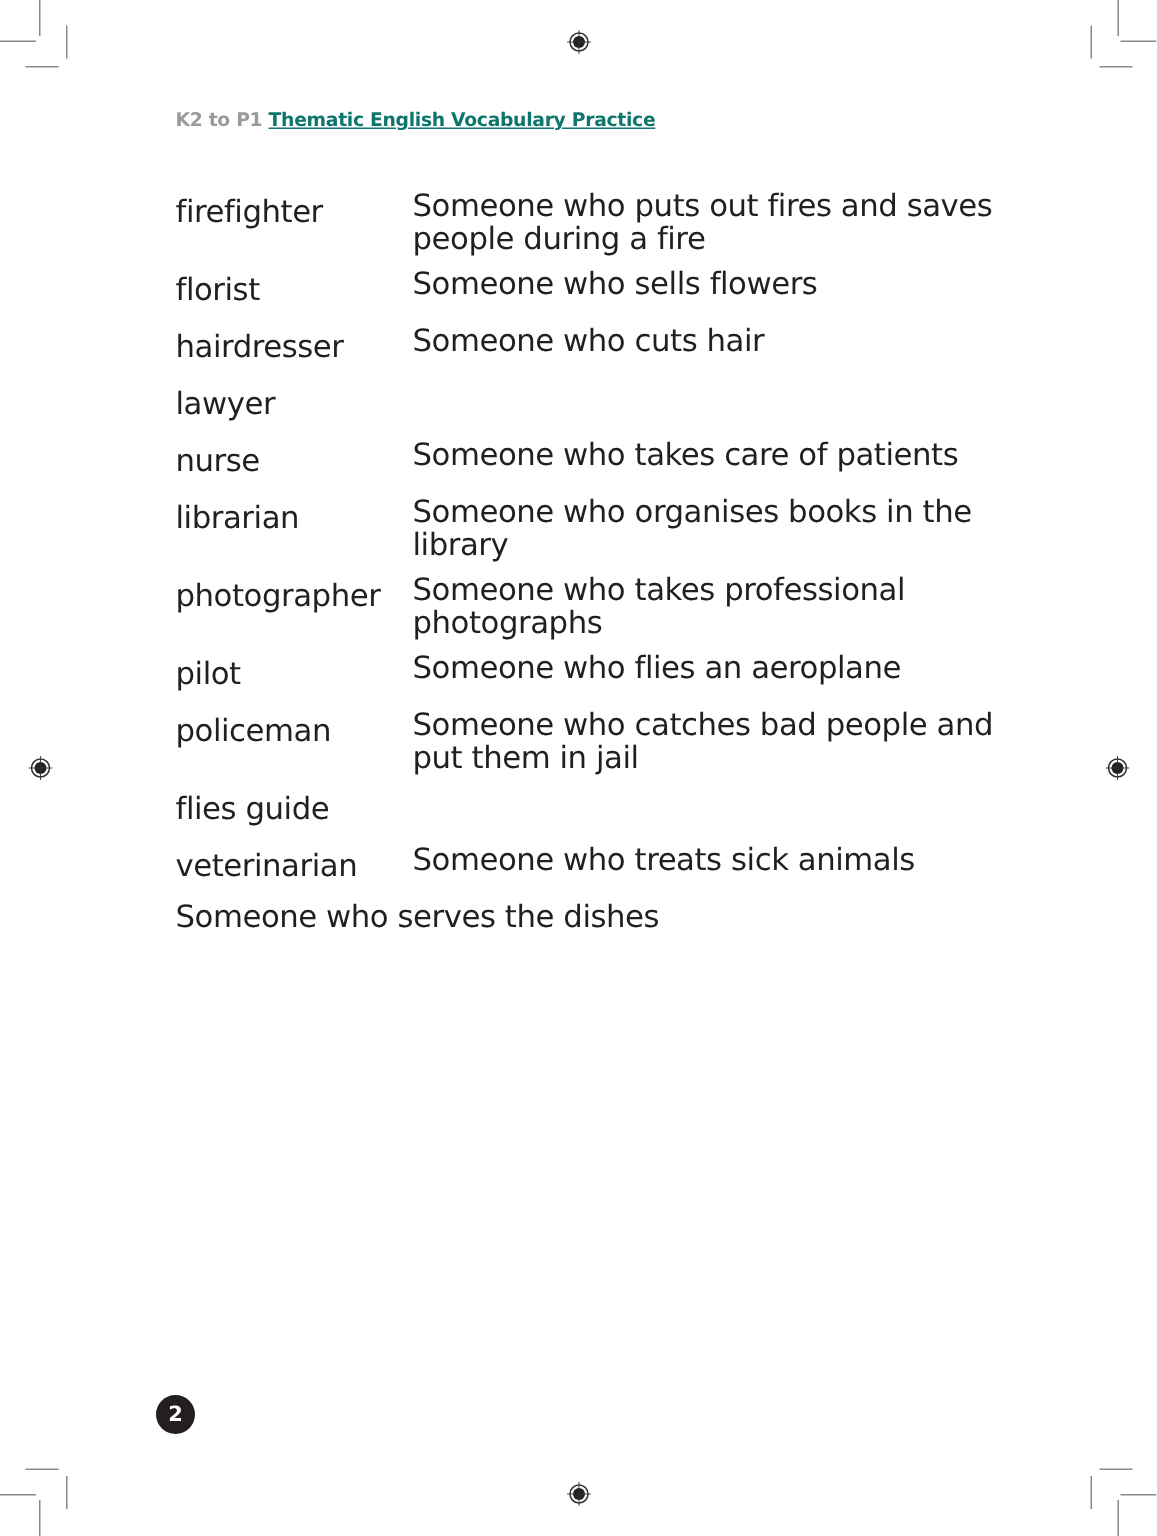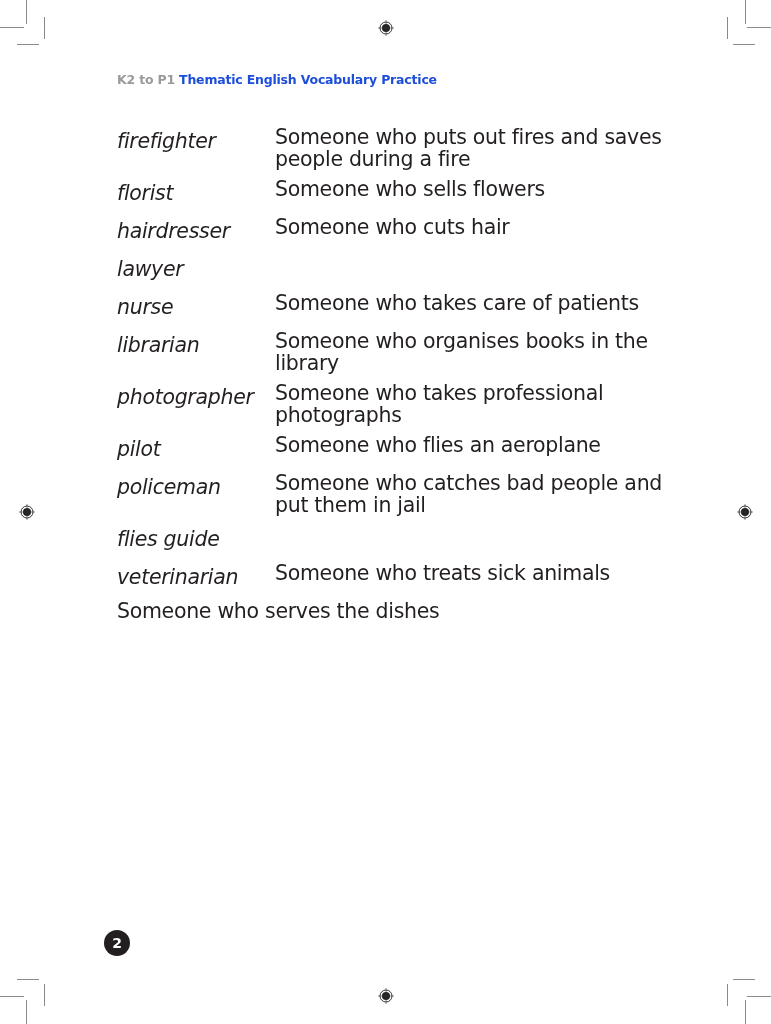--- a/index.html
+++ b/index.html
@@ -5,24 +5,24 @@
     html, body { margin: 0; padding: 0; background: #ffffff; }
     body { width: 771px; height: 1024px; position: relative; overflow: hidden;
            font-family: "DejaVu Sans", sans-serif; color: #231f20; }
     .crop { position: absolute; background: #8a8a8a; }
     .crop.h { height: 1px; }
     .crop.v { width: 1px; }
     .reg { position: absolute; width: 16px; height: 16px; }
     .header { position: absolute; left: 117px; top: 72px; font-size: 12.5px; font-weight: bold;
               letter-spacing: -0.2px; white-space: nowrap; }
     .header .grade { color: #9a9a9a; }
-    .header .title { color: #1d4ed8; }
+    .header .title { color: #0f766e; text-decoration: underline; }
     .vocab { position: absolute; left: 117px; top: 126px; width: 560px; }
     .row { display: flex; margin-bottom: 8px; }
-    .word { width: 158px; flex: none; font-size: 20.5px; line-height: 30px; letter-spacing: -0.3px; font-style: italic; }
+    .word { width: 158px; flex: none; font-size: 20.5px; line-height: 30px; letter-spacing: -0.3px; }
     .def { flex: 1; font-size: 20.5px; line-height: 22px; letter-spacing: -0.3px; padding-right: 10px; }
     .page-num { position: absolute; left: 104px; top: 930px; width: 26px; height: 26px; border-radius: 50%;
                 background: #231f20; color: #ffffff; font-size: 14px; font-weight: bold;
                 display: flex; align-items: center; justify-content: center; }
   </style>
 </head>
 <body>
 
 <div class="crop v" style="left:26px;top:0;height:24px;"></div>
 <div class="crop h" style="left:0;top:27px;width:24px;"></div>

